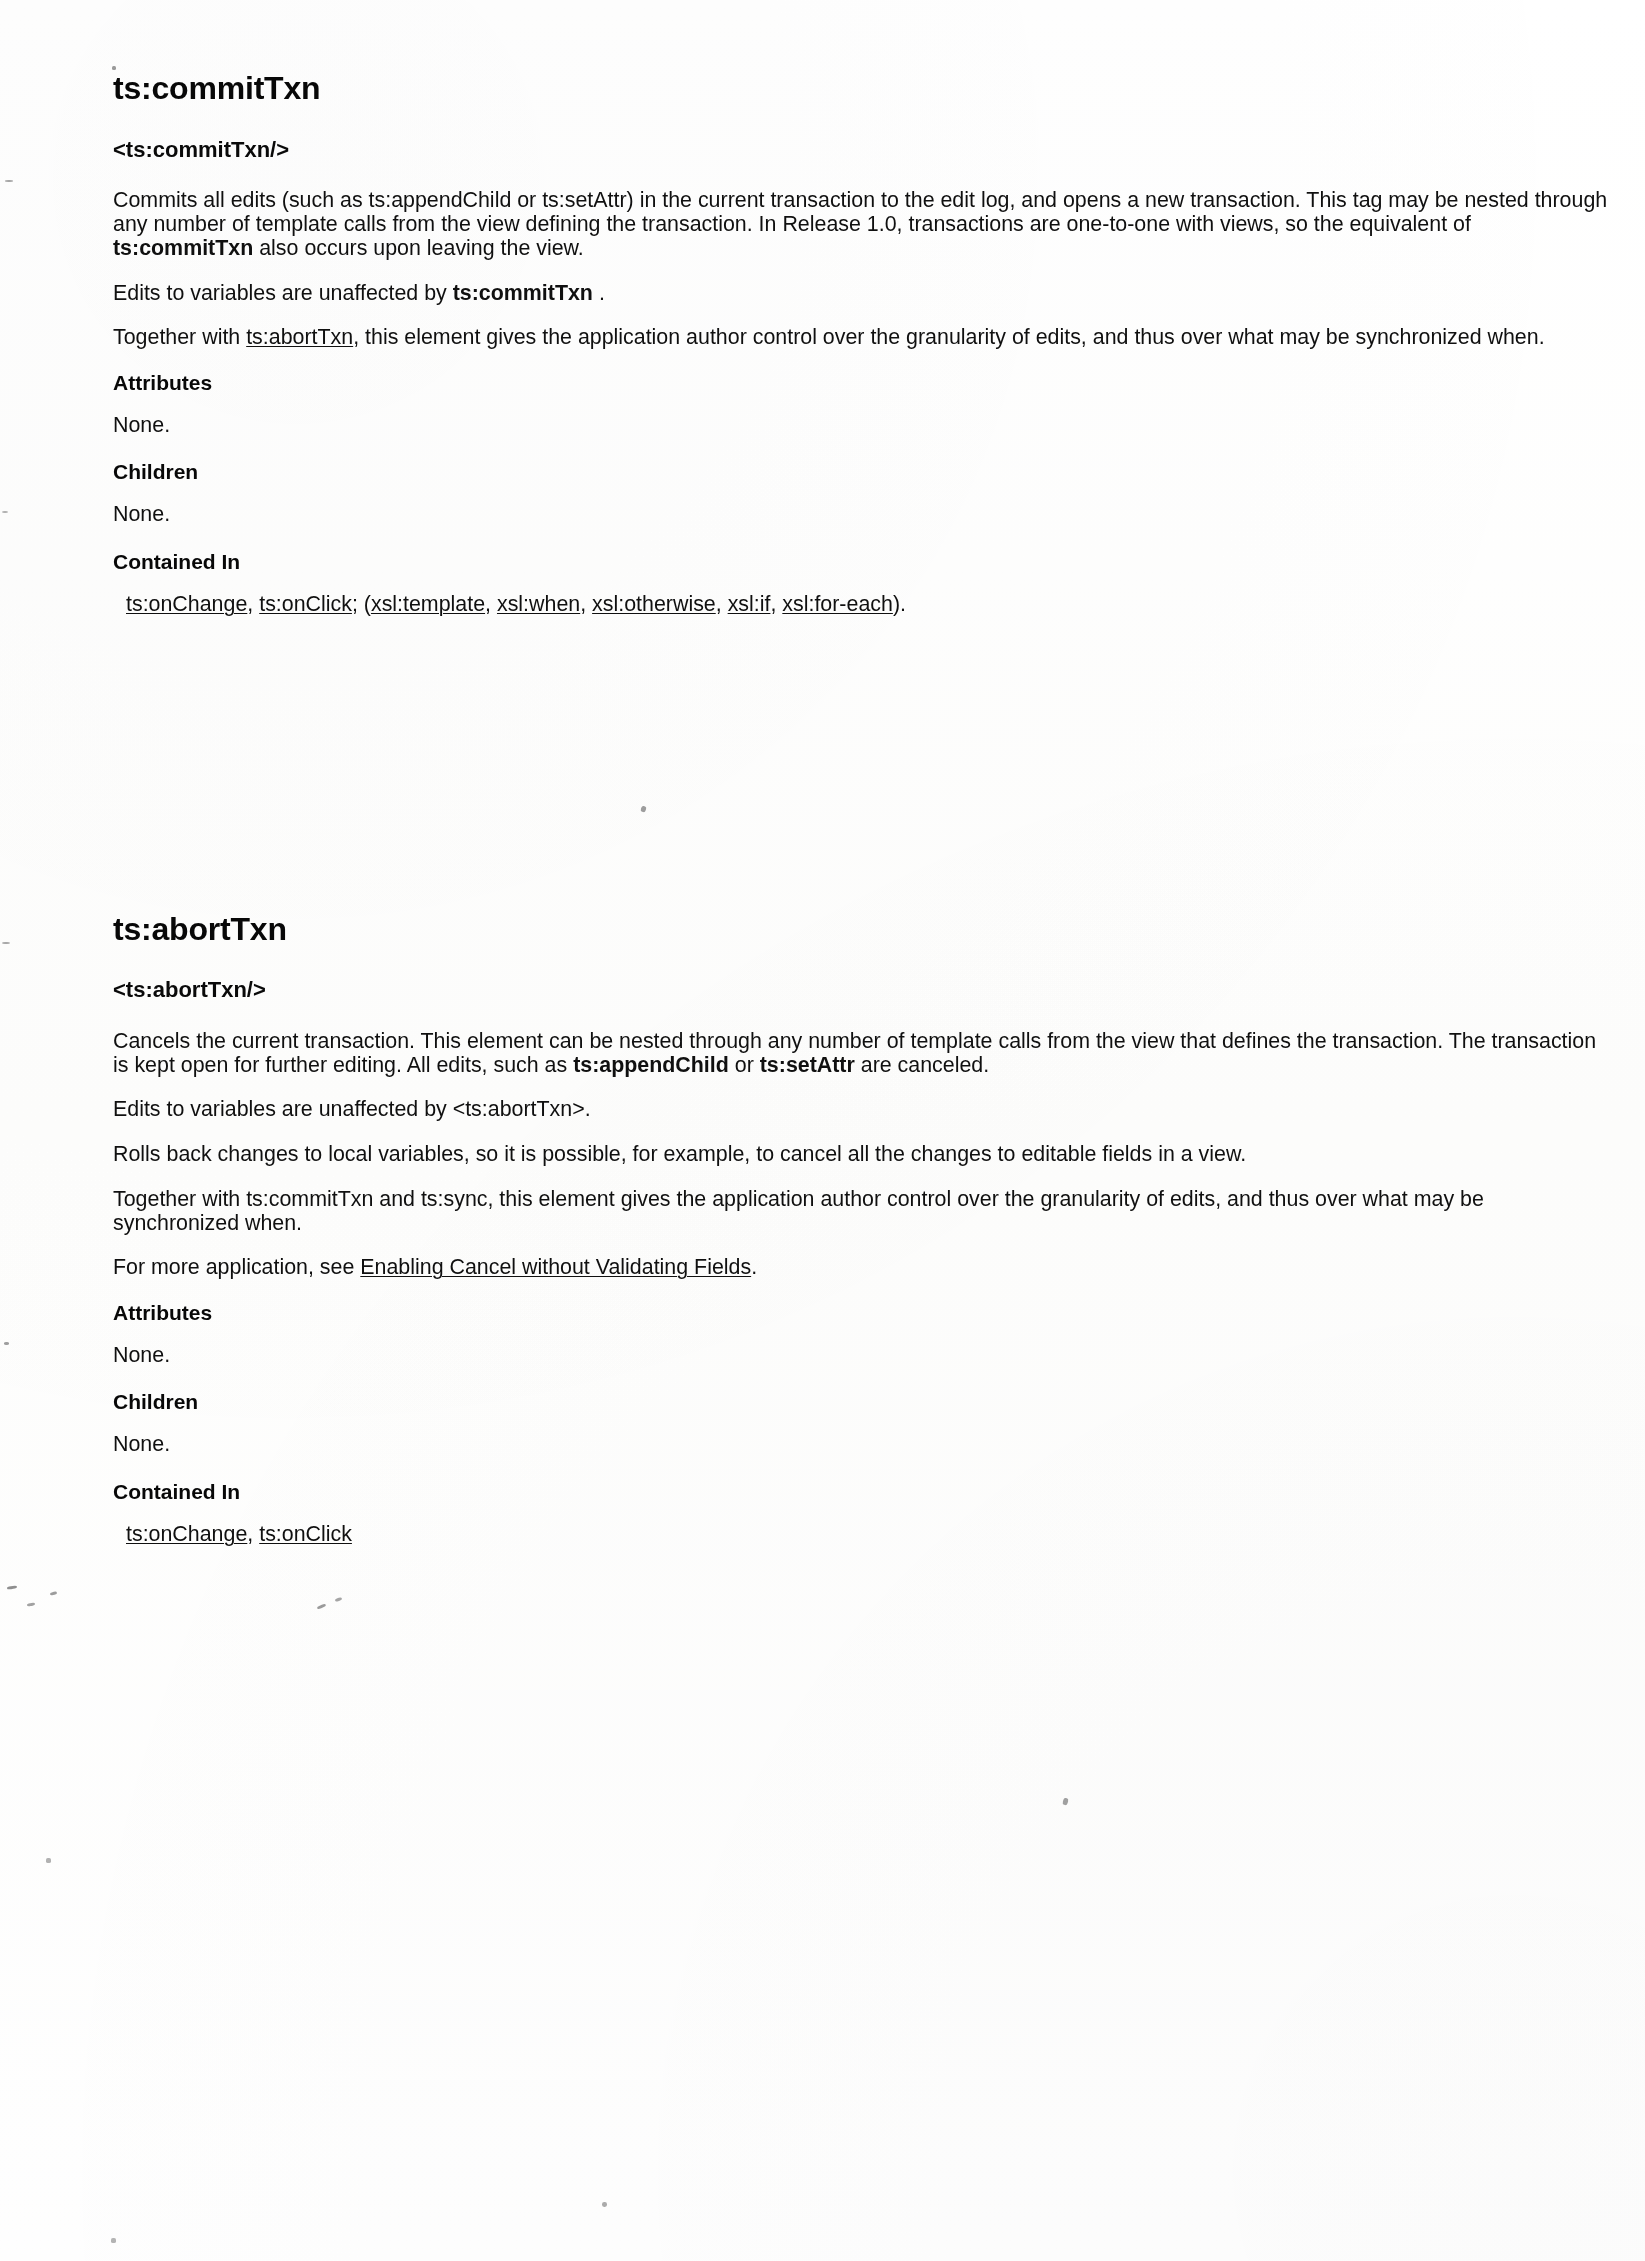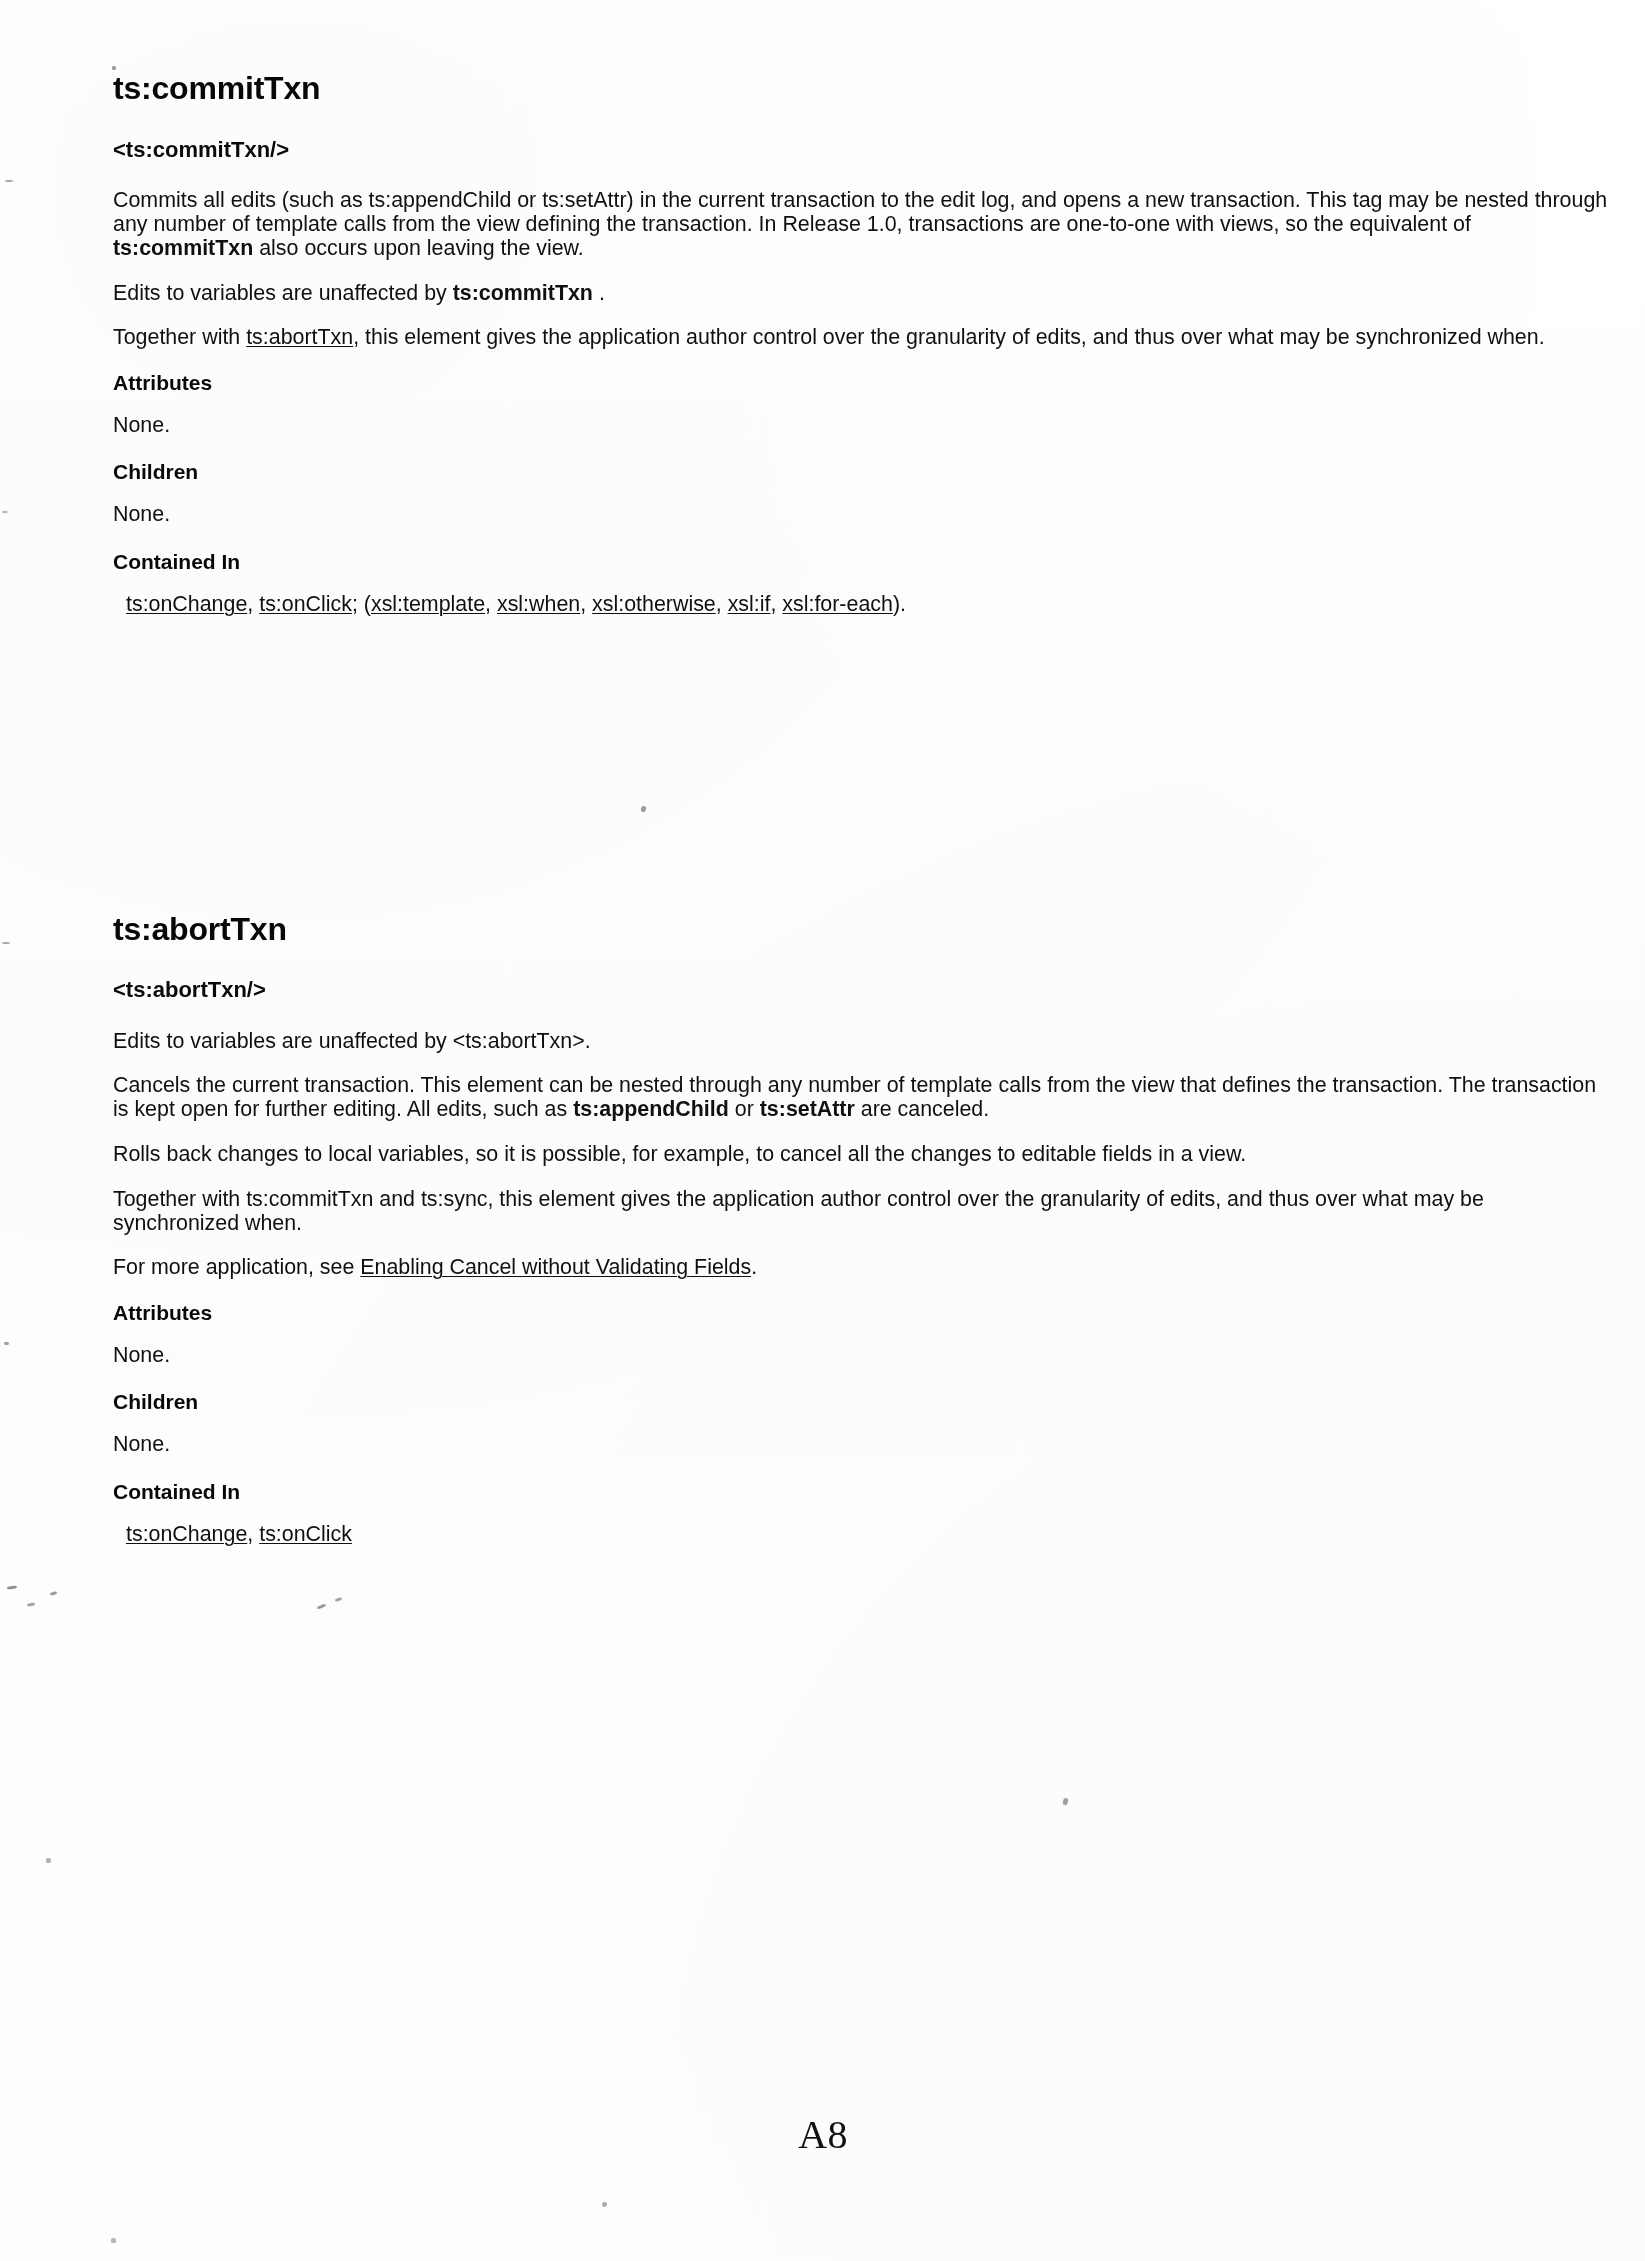--- a/index.html
+++ b/index.html
@@ -164,37 +164,36 @@
       <div class="sec-val last"><a class="ul" href="#" style="color:inherit;">ts:onChange</a><span>, </span><a class="ul" href="#" style="color:inherit;">ts:onClick</a><span>; (</span><a class="ul" href="#" style="color:inherit;">xsl:template</a><span>, </span><a class="ul" href="#" style="color:inherit;">xsl:when</a><span>, </span><a class="ul" href="#" style="color:inherit;">xsl:otherwise</a><span>, </span><a class="ul" href="#" style="color:inherit;">xsl:if</a><span>, </span><a class="ul" href="#" style="color:inherit;">xsl:for-each</a><span>).</span></div>
     </section>
 
     <div class="section-gap"></div>
 
     <section>
       <h1 class="tag-title">ts:abortTxn</h1>
 
       <div class="syntax">&lt;ts:abortTxn/&gt;</div>
 
+      <p class="body-text"><span>Cancels the current transaction. This element can be nested through any number of template calls from the view that defines the transaction. The transaction is kept open for further editing. All edits, such as </span><b class="code">ts:appendChild</b><span>  or </span><b class="code">ts:setAttr</b><span> are canceled.</span></p>
+
       <p class="body-text">Edits to variables are unaffected by &lt;ts:abortTxn&gt;.</p>
-
-      <p class="body-text"><span>Cancels the current transaction. This element can be nested through any number of template calls from the view that defines the transaction. The transaction is kept open for further editing. All edits, such as </span><b class="code">ts:appendChild</b><span>  or </span><b class="code">ts:setAttr</b><span> are canceled.</span></p>
 
       <p class="body-text">Rolls back changes to local variables, so it is possible, for example, to cancel all the changes to editable fields in a view.</p>
 
       <p class="body-text">Together with ts:commitTxn and ts:sync, this element gives the application author control over the granularity of edits, and thus over what may be synchronized when.</p>
 
       <p class="body-text"><span>For more application, see </span><a class="ul" href="#" style="color:inherit;">Enabling Cancel without Validating Fields</a><span>.</span></p>
 
       <div class="sec-head">Attributes</div>
       <div class="sec-val">None.</div>
 
       <div class="sec-head">Children</div>
       <div class="sec-val">None.</div>
 
       <div class="sec-head">Contained In</div>
       <div class="sec-val last"><a class="ul" href="#" style="color:inherit;">ts:onChange</a><span>, </span><a class="ul" href="#" style="color:inherit;">ts:onClick</a></div>
     </section>
 
   </div>
 
-  <div class="folio">A8</div>
 </div>
 
 
 </body></html>

